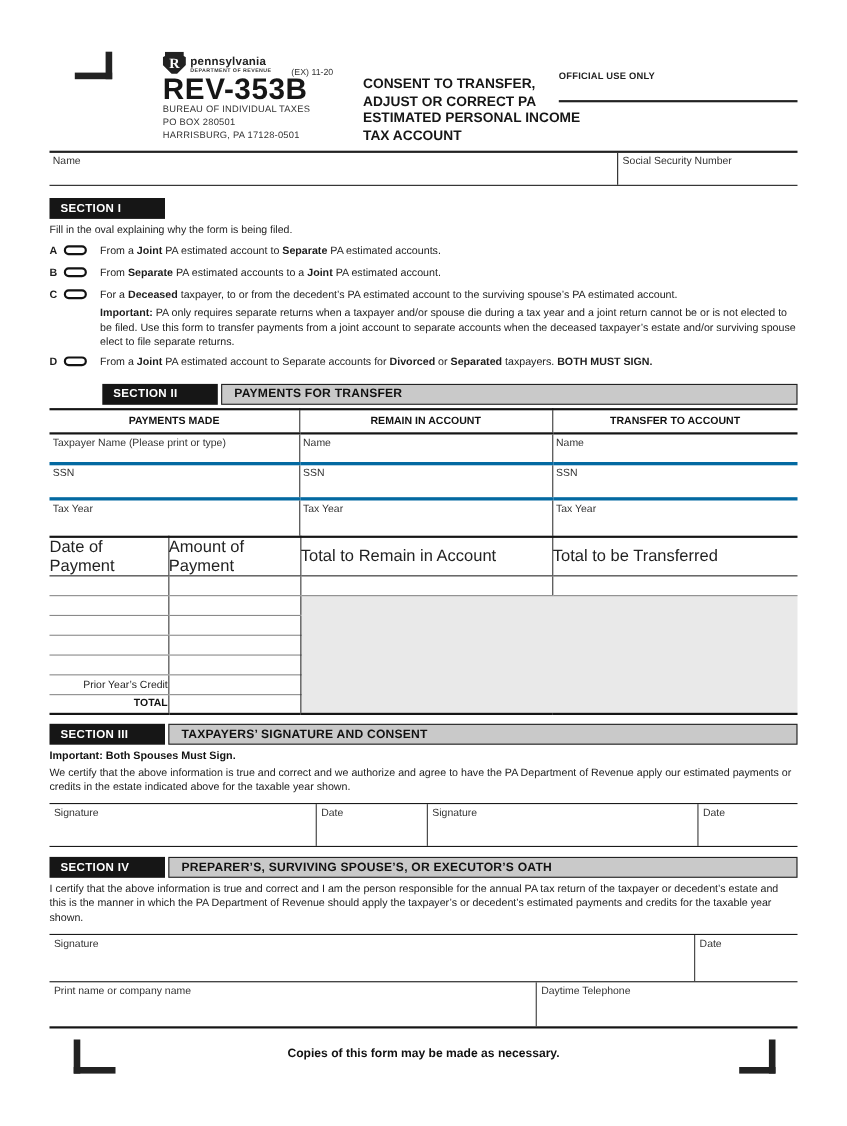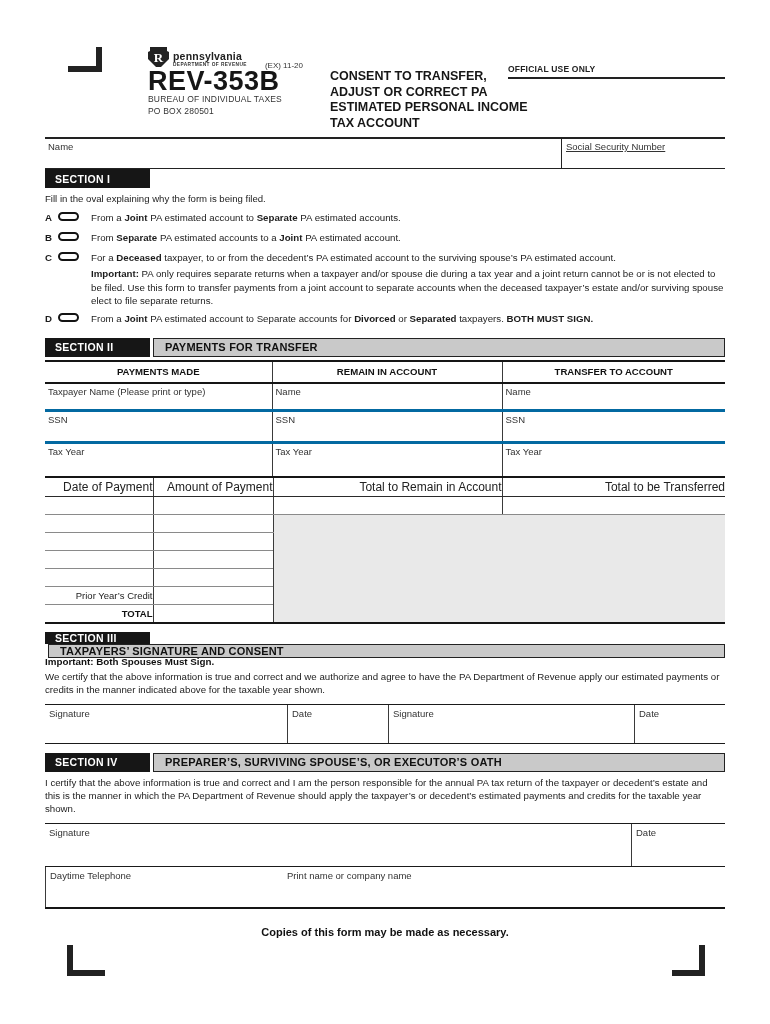--- a/index.html
+++ b/index.html
@@ -21,26 +21,26 @@
   .logo-keystone { width:21px; height:21px; flex:0 0 auto; }
   .logo-text { margin-left:4px; line-height:1; }
   .logo-org { font-weight:bold; font-size:10.5px; letter-spacing:0.2px; color:#222; }
   .logo-dept { font-size:4.8px; font-weight:bold; letter-spacing:0.4px; color:#333; margin-top:1.5px; }
   .revision { font-size:8px; color:#333; margin-left:18px; position:relative; top:2px; }
   .form-number { font-size:27px; font-weight:bold; letter-spacing:0.5px; color:#161616; line-height:26px; }
   .address { font-size:8.5px; line-height:11.5px; color:#333; letter-spacing:0.2px; }
   .form-title { position:absolute; left:285px; top:22px; width:205px; text-align:left;
                 font-weight:bold; font-size:12.5px; line-height:15.5px; color:#161616; }
   .official-use { position:absolute; left:463px; top:17px; width:217px; border-bottom:2px solid #222;
-                  padding-bottom:3px; font-weight:bold; font-size:8.5px; letter-spacing:0.2px; color:#222; }
+                  padding-bottom:17px; font-weight:bold; font-size:8.5px; letter-spacing:0.2px; color:#222; }
 
   
   .name-row { display:flex; border-top:2px solid #222; border-bottom:1.5px solid #222; height:32px; }
   .name-cell { flex:1; padding:2px 3px; font-size:9.5px; color:#333; }
-  .ssn-cell { width:164px; border-left:1.5px solid #222; padding:2px 4px; font-size:9.5px; color:#333;text-decoration:underline; }
+  .ssn-cell { width:164px; border-left:1.5px solid #222; padding:2px 4px; font-size:9.5px; color:#333; }
 
   
   .sec-bar { display:flex; height:19px; align-items:stretch; }
   .sec-tag { width:105px; background:#161616; color:#fff; font-weight:bold; font-size:10.5px;
              display:flex; align-items:center; padding-left:10px; letter-spacing:0.3px; }
   .sec-title { flex:1; margin-left:3px; background:#c9c9c9; border:1px solid #222; font-weight:bold;
                font-size:11px; display:flex; align-items:center; padding-left:11px; color:#111; letter-spacing:0.2px; }
 
   
   .instruction { font-size:9.6px; color:#222; margin:5px 0 7px 0; }
@@ -56,21 +56,21 @@
   .maintbl { border-top:2px solid #151515; margin-top:3px; }
   .maintbl th { border-bottom:2px solid #151515; font-size:9.6px; font-weight:bold; text-align:center;
                 height:22px; color:#111; }
   .maintbl th + th, .maintbl td + td { border-left:1px solid #3a3a3a; }
   .maintbl td { font-size:9.5px; color:#333; vertical-align:top; padding:2px 3px; border-bottom:3px solid #0369a1; }
   .maintbl tr.r1 td { height:28px; }
   .maintbl tr.r2 td { height:32px; }
   .maintbl tr.r3 td { height:33px; border-bottom:none; }
 
   .paytbl { border-top:2px solid #151515; }
-  .paytbl th { font-size:12px; font-weight:normal; color:#222; text-align:right; height:20px;
+  .paytbl th { font-size:15px; font-weight:normal; color:#222; text-align:left; height:20px;
                border-bottom:1.5px solid #2a2a2a; }
   .paytbl th + th, .paytbl td + td { border-left:1px solid #3a3a3a; }
   .paytbl td { height:18px; border-bottom:1px solid #8a8a8a; font-size:9.5px; }
   .paytbl tr.last td { border-bottom:2px solid #151515; }
   .paytbl td.grayblock { background:#e9e9e9; border-bottom:2px solid #151515; border-left:1px solid #3a3a3a; }
   .paytbl td.rowlabel { text-align:right; color:#222; }
   .paytbl td.rowlabel.bold { font-weight:bold; color:#111; }
 
   
   .bold-note { font-weight:bold; font-size:9.8px; margin:5px 0 3px 0; color:#111; }
@@ -80,24 +80,24 @@
   .sigrow .cell + .cell { border-left:1px solid #3a3a3a; }
   .s3c1 { width:242px; } .s3c2 { width:101px; } .s3c3 { width:246px; } .s3c4 { width:91px; }
   .sigrow4 { display:flex; border-top:1.5px solid #1a1a1a; height:43px; }
   .printrow { display:flex; border-top:1.5px solid #1a1a1a; border-bottom:2px solid #151515; height:43px; }
   .sigrow4 .cell, .printrow .cell { padding:3px 4px; font-size:9.5px; color:#333; }
   .s4sig { width:586px; } .s4date { width:94px; border-left:1px solid #3a3a3a; }
   .s4print { width:442px; } .s4phone { width:238px; border-left:1px solid #3a3a3a; }
 
   .footer-note { text-align:center; font-weight:bold; font-size:11px; color:#111; margin-top:17px; }
 
-  .mt-sec2 { margin-top:13px; }
-  .mt-sec3 { margin-top:8px;flex-direction:column; }
+  .mt-sec2 { margin-top:13px;margin-left:48px; }
+  .mt-sec3 { margin-top:8px; }
   .mt-sec4 { margin-top:9px; }
-  .mt-sec1 { }
+  .mt-sec1 { margin-top:11px; }
 </style>
 </head>
 <body>
 
 <div class="sheet">
   <div class="corner tl"></div>
   <div class="corner bl"></div>
   <div class="corner br"></div>
 
   <div class="content">
@@ -112,20 +112,21 @@
           <div class="logo-text">
             <div class="logo-org">pennsylvania</div>
             <div class="logo-dept">DEPARTMENT OF REVENUE</div>
           </div>
           <div class="revision">(EX) 11-20</div>
         </div>
         <div class="form-number">REV-353B</div>
         <div class="address">
           <div>BUREAU OF INDIVIDUAL TAXES</div>
           <div>PO BOX 280501</div>
+          <div>HARRISBURG, PA 17128-0501</div>
         </div>
       </div>
       <div class="form-title">CONSENT TO TRANSFER, ADJUST OR CORRECT PA ESTIMATED PERSONAL INCOME TAX ACCOUNT</div>
       <div class="official-use">OFFICIAL USE ONLY</div>
     </div>
 
     <div class="name-row">
       <div class="name-cell">
         <span>Name</span>
       </div>
@@ -242,37 +243,37 @@
         <td></td>
       </tr>
     </tbody>
       </table>
 
     <div class="sec-bar mt-sec3">
       <div class="sec-tag">SECTION III</div>
       <div class="sec-title">TAXPAYERS’ SIGNATURE AND CONSENT</div>
     </div>
     <div class="bold-note">Important: Both Spouses Must Sign.</div>
-    <div class="cert-text">We certify that the above information is true and correct and we authorize and agree to have the PA Department of Revenue apply our estimated payments or credits in the manner indicated above for the taxable year shown.</div>
+    <div class="cert-text">We certify that the above information is true and correct and we authorize and agree to have the PA Department of Revenue apply our estimated payments or credits in the estate indicated above for the taxable year shown.</div>
     <div class="sigrow">
       <div class="cell s3c1">Signature</div>
       <div class="cell s3c2">Date</div>
       <div class="cell s3c3">Signature</div>
       <div class="cell s3c4">Date</div>
     </div>
 
     <div class="sec-bar mt-sec4">
       <div class="sec-tag">SECTION IV</div>
       <div class="sec-title">PREPARER’S, SURVIVING SPOUSE’S, OR EXECUTOR’S OATH</div>
     </div>
     <div class="cert-text" style="margin-top:4px;">I certify that the above information is true and correct and I am the person responsible for the annual PA tax return of the taxpayer or decedent’s estate and this is the manner in which the PA Department of Revenue should apply the taxpayer’s or decedent’s estimated payments and credits for the taxable year shown.</div>
     <div class="sigrow4">
       <div class="cell s4sig">Signature</div>
       <div class="cell s4date">Date</div>
     </div>
     <div class="printrow">
+      <div class="cell s4print">Print name or company name</div>
       <div class="cell s4phone">Daytime Telephone</div>
-      <div class="cell s4print">Print name or company name</div>
     </div>
 
     <div class="footer-note">Copies of this form may be made as necessary.</div>
   </div>
 </div>
 
 </body></html>

